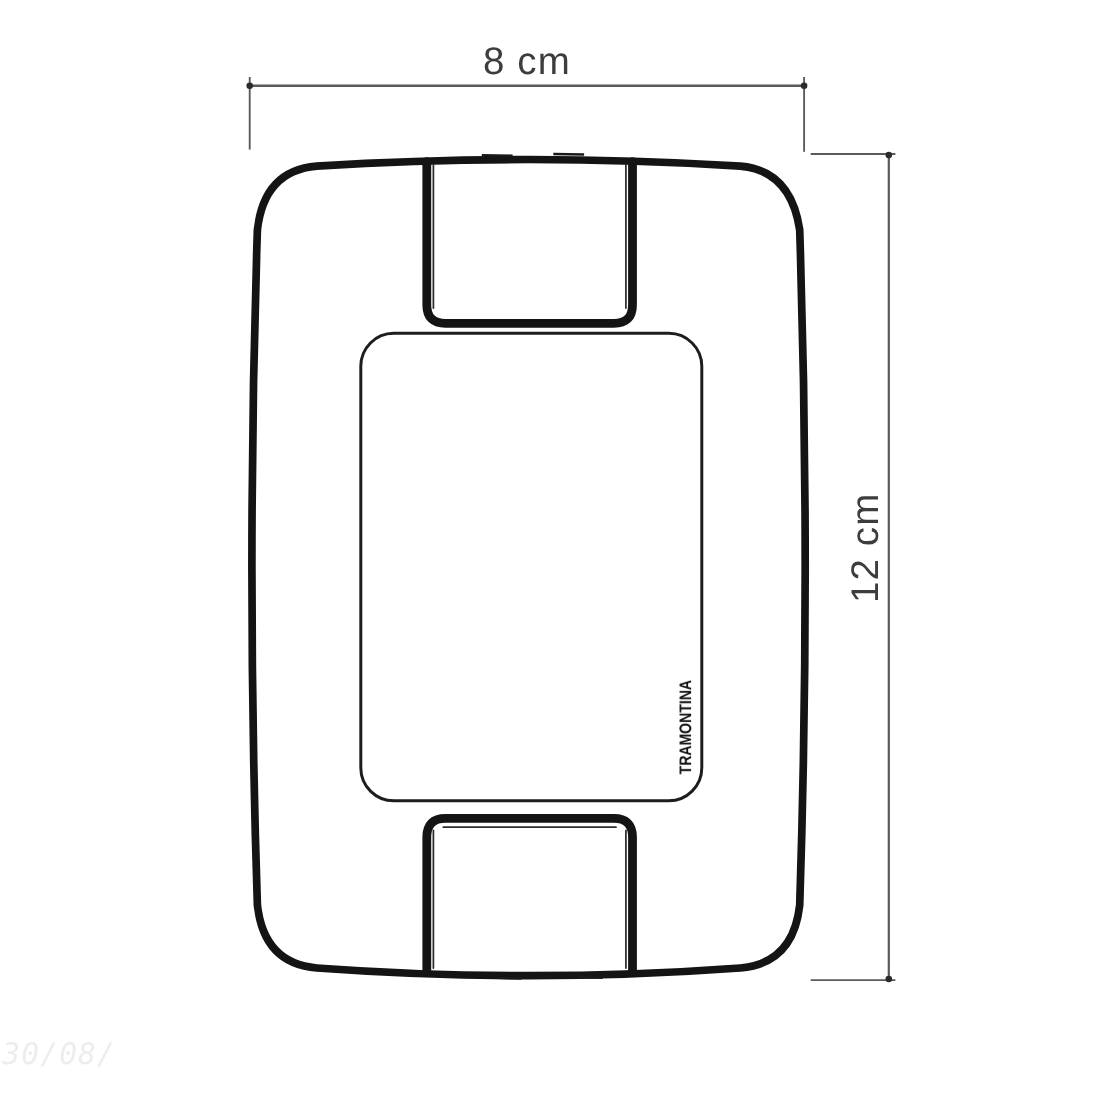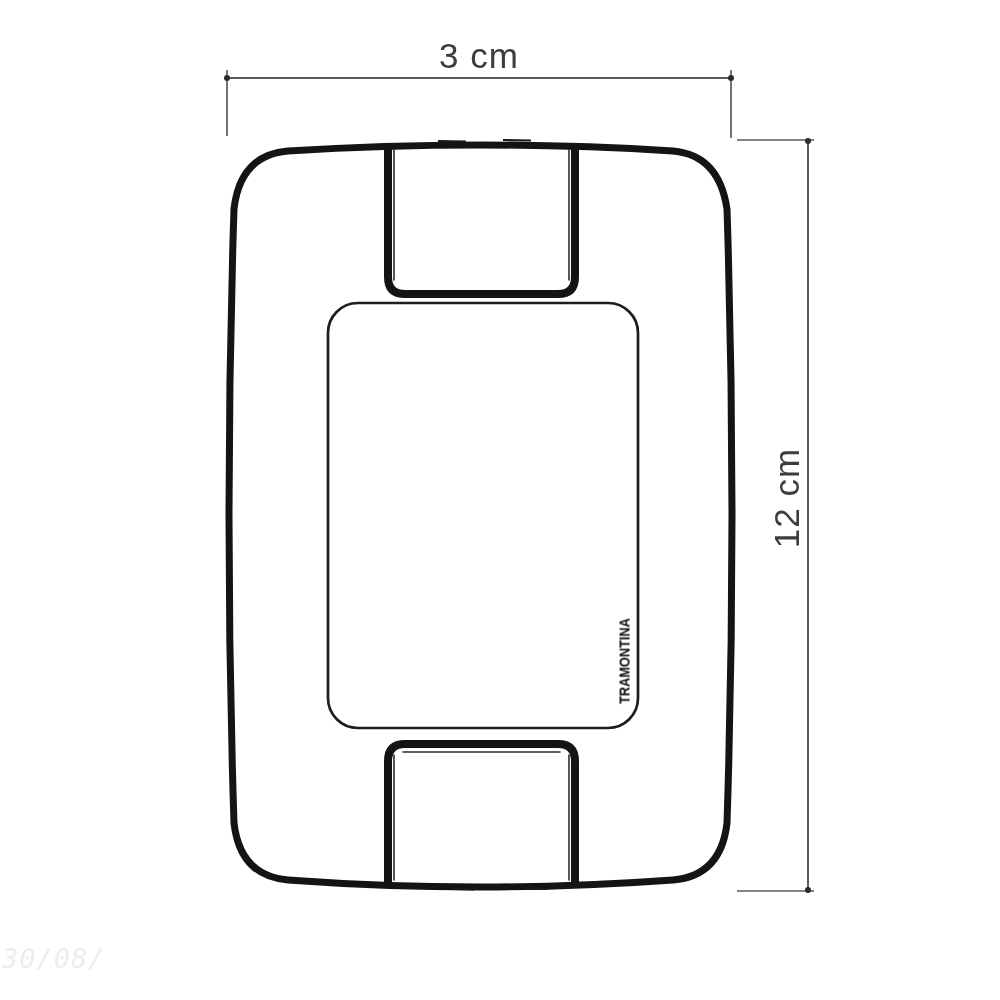--- a/index.html
+++ b/index.html
@@ -128,21 +128,21 @@
 
     <g stroke="#5a5a5a" stroke-width="1.7" fill="none">
       <line x1="737" y1="140" x2="814" y2="140"></line>
       <line x1="737" y1="891" x2="814" y2="891"></line>
       <line x1="808" y1="141" x2="808" y2="890" stroke-width="2"></line>
       <circle cx="808" cy="141" r="3" fill="#2b2b2b" stroke="none"></circle>
       <circle cx="808" cy="890" r="3" fill="#2b2b2b" stroke="none"></circle>
     </g>
   </svg>
 
-  <div id="width-label" class="dim-label">3 cm</div>
+  <div id="width-label" class="dim-label">8 cm</div>
 
   <div id="height-label" class="dim-label">12 cm</div>
 
   <div id="brand-label">TRAMONTINA</div>
 
   <div id="watermark">
     <div>30/08/</div>
     
     
     

